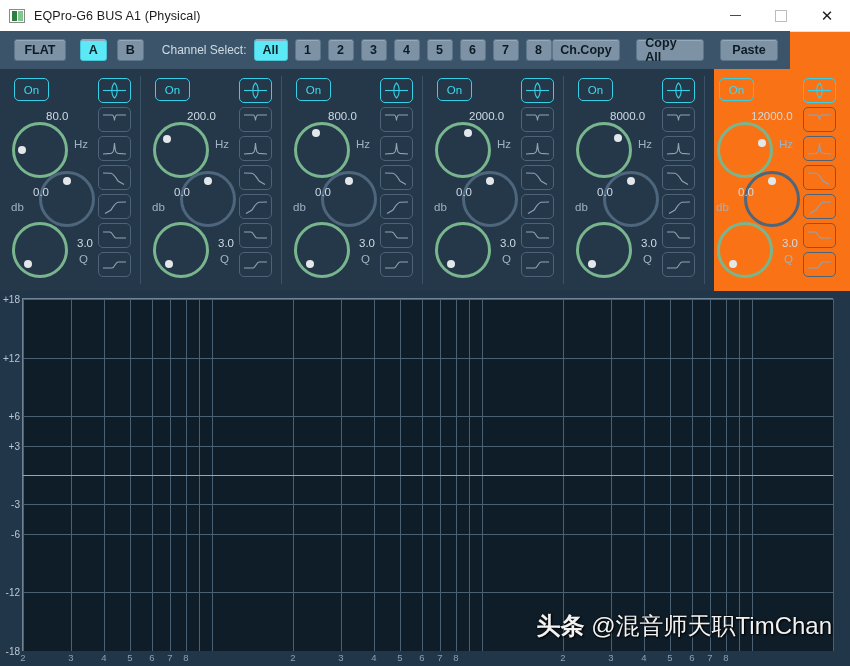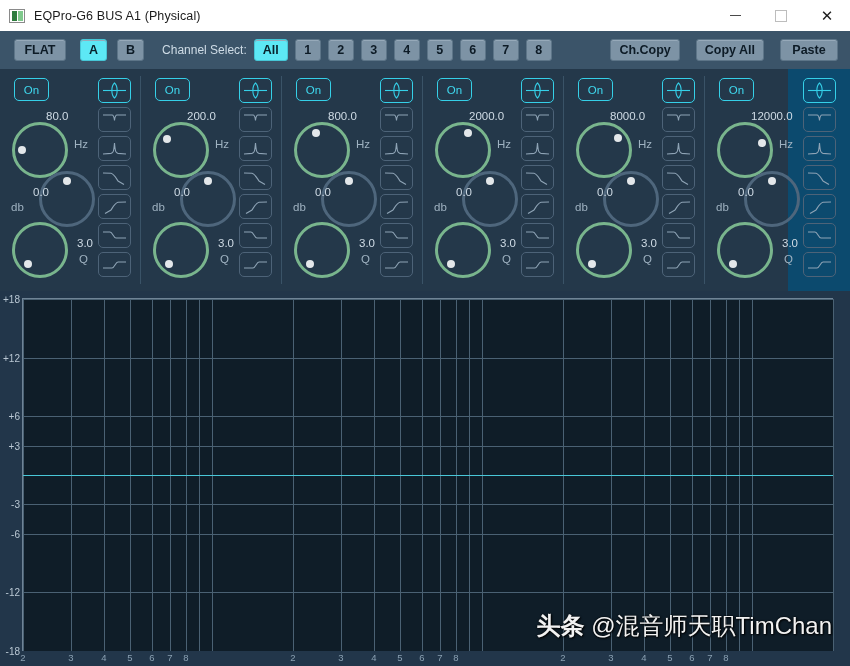--- a/index.html
+++ b/index.html
@@ -4,21 +4,21 @@
 <style>
   html, body {
     margin: 0; padding: 0;
     background: #1d2f3f;
     font-family: "Liberation Sans", sans-serif;
   }
   #app {
     position: relative;
     width: 850px; height: 666px;
     overflow: hidden;
-    background: #0c4a6e;
+    background: #f97316;
   }
 
   
   .titlebar {
     position: absolute; left:0; top:0;
     width: 850px; height: 31px;
     background: #ffffff;
     display: flex; align-items: center;
     border-bottom: 1px solid #e2e2e2;
   }
@@ -37,21 +37,21 @@
   .tb-btn {
     width: 46px; height:31px; display:flex; align-items:center; justify-content:center;
     color:#4a4a4a; font-size:13px;
   }
   .tb-btn.close { color:#1b1b1b; font-size:15px; }
   .tb-btn.max span { display:block; width:10px;height:10px;border:1px solid #bdbdbd; }
   .tb-btn.min span { display:block; width:11px;height:1px;background:#4a4a4a; }
 
   
   .toolbar {
-    position:absolute; left:0; top:31px; width:850px; height:38px;
+    position:absolute; left:0; top:31px; width:790px; height:38px;
     background:#3b5469;
     display:flex; align-items:center;
   }
   .tbtn {
     height: 22px; min-width: 26px; padding: 0 8px;
     background: #7d93a5;
     border: 1px solid #5d7party;
     border: 1px solid #5d7588;
     border-radius: 3px;
     color:#0d1b26; font-size:12.5px; font-weight:bold;
@@ -61,21 +61,21 @@
   }
   .tbtn.active { background: #5de8f5; border-color:#46c6d6; color:#07222b; }
   .tbtn.flat { min-width:52px; }
   .tbtn.wide { min-width:58px; }
   .chan-label {
     color:#cfdce6; font-size:12px; margin:0 7px 0 18px; white-space:nowrap;
   } .sp10 { width:10px; } .sp14{width:14px;}
 
   
   .bands {
-    position:absolute; left:0; top:69px; width:788px; height:222px;
+    position:absolute; left:0; top:69px; width:714px; height:222px;
     background:#24384a;
     display:flex;
   }
   .band {
     position:relative;
     width: 140px; height: 222px;
     flex: none;
   }
   .band-sep {
     width: 1px; height: 208px; margin-top: 7px;

